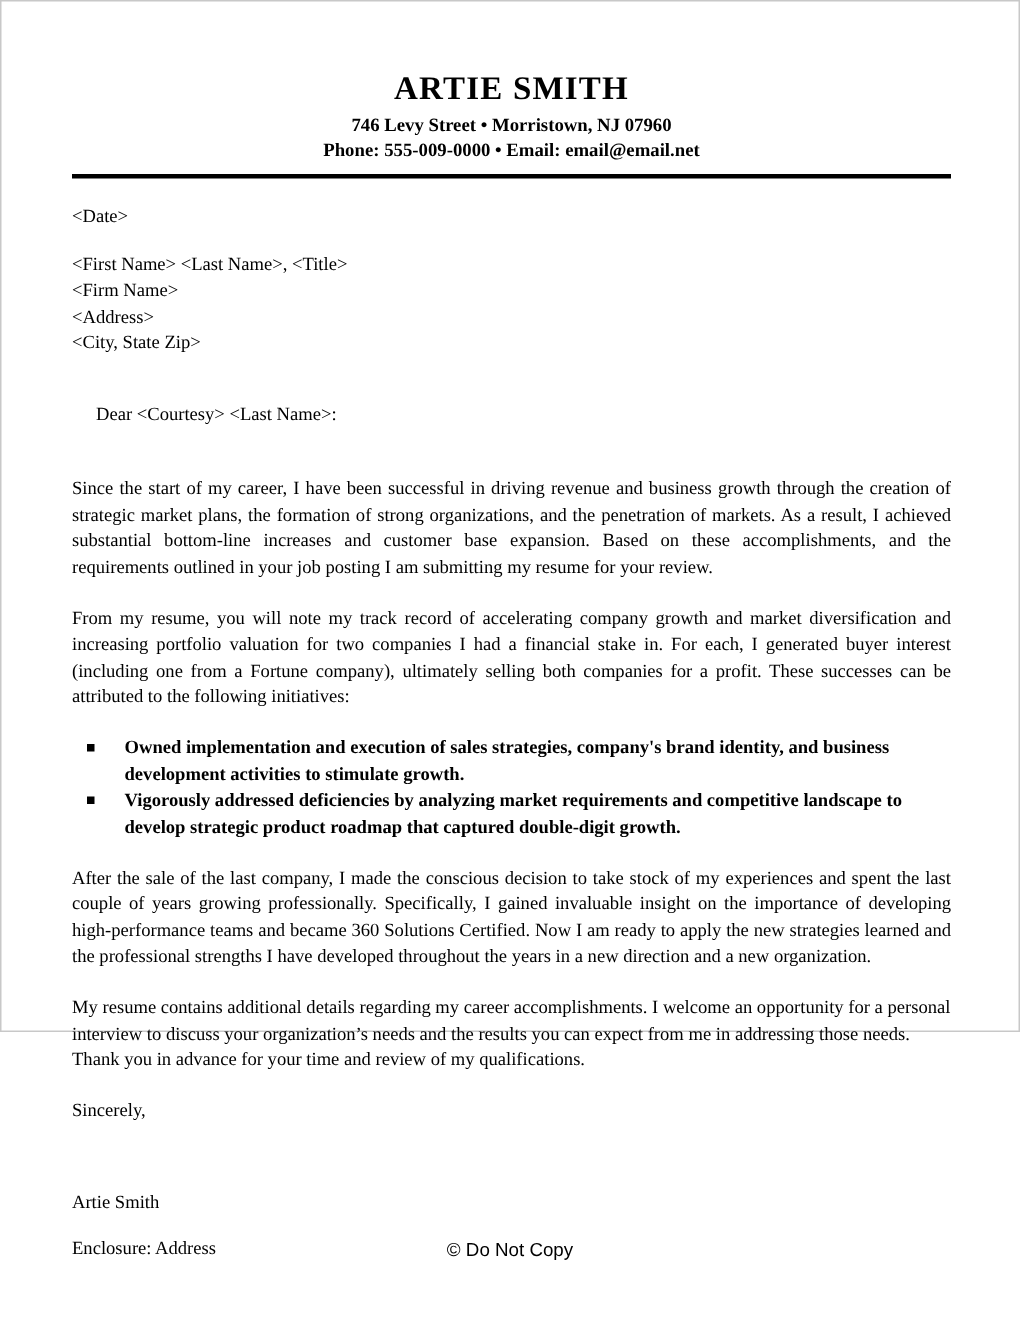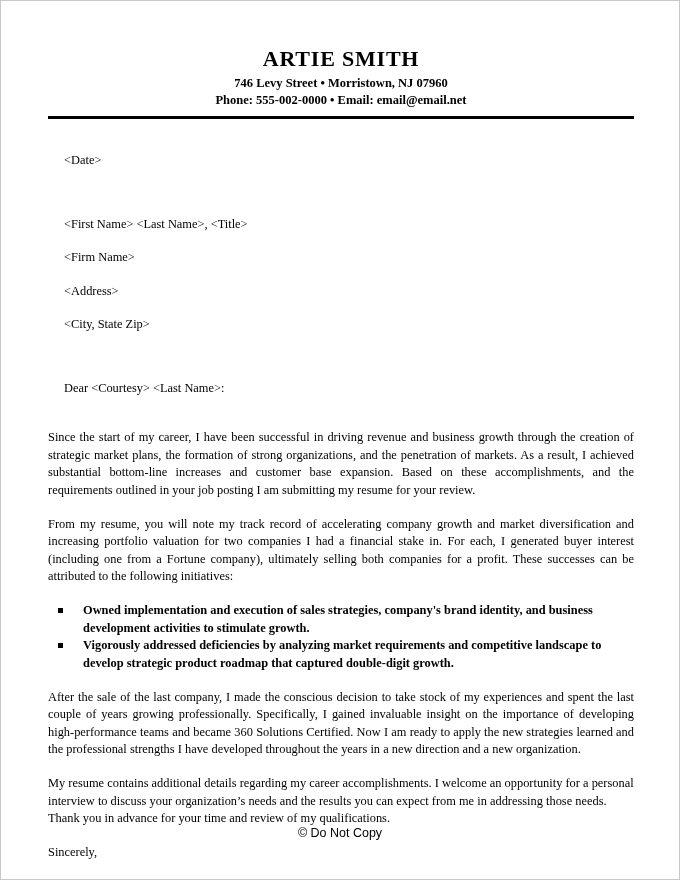--- a/index.html
+++ b/index.html
@@ -10,21 +10,21 @@
   body {
     width: 680px;
     height: 880px;
     font-family: "Liberation Serif", "DejaVu Serif", serif;
     color: #000000;
     overflow: hidden;
   }
   .page {
     position: relative;
     width: 680px;
-    height: 880px;
+    height: 688px;
     box-sizing: border-box;
     border: 1px solid #c8c8c8;
     background: #ffffff;
   }
   .content {
     position: absolute;
     left: 47px;
     top: 0;
     width: 586px;
   }
@@ -53,21 +53,21 @@
     margin-top: 7px;
   }
 
   
   .body-area {
     padding-top: 17px;
     font-size: 12.4px;
     line-height: 1.38;
   }
   .field-line {
-    margin: 16px;
+    margin: 0;
     line-height: 1.42;
   }
   .block-gap {
     height: 14px;
   }
   .salutation {
     margin: 16px;
   }
   p.para {
     margin: 0;
@@ -130,21 +130,21 @@
 </head>
 <body>
 
 <div class="page">
 
   <div class="content">
 
     <div class="letterhead">
       <div class="name-heading">ARTIE SMITH</div>
       <div class="contact-line">746 Levy Street • Morristown, NJ 07960</div>
-      <div class="contact-line">Phone: 555-002-0000 • Email: email@email.net</div>
+      <div class="contact-line">Phone: 555-009-0000 • Email: email@email.net</div>
       <div class="rule"></div>
     </div>
 
     <div class="body-area">
 
       <p class="field-line">&lt;Date&gt;</p>
 
       <div class="block-gap"></div>
 
       <p class="field-line">&lt;First Name&gt; &lt;Last Name&gt;, &lt;Title&gt;</p>

